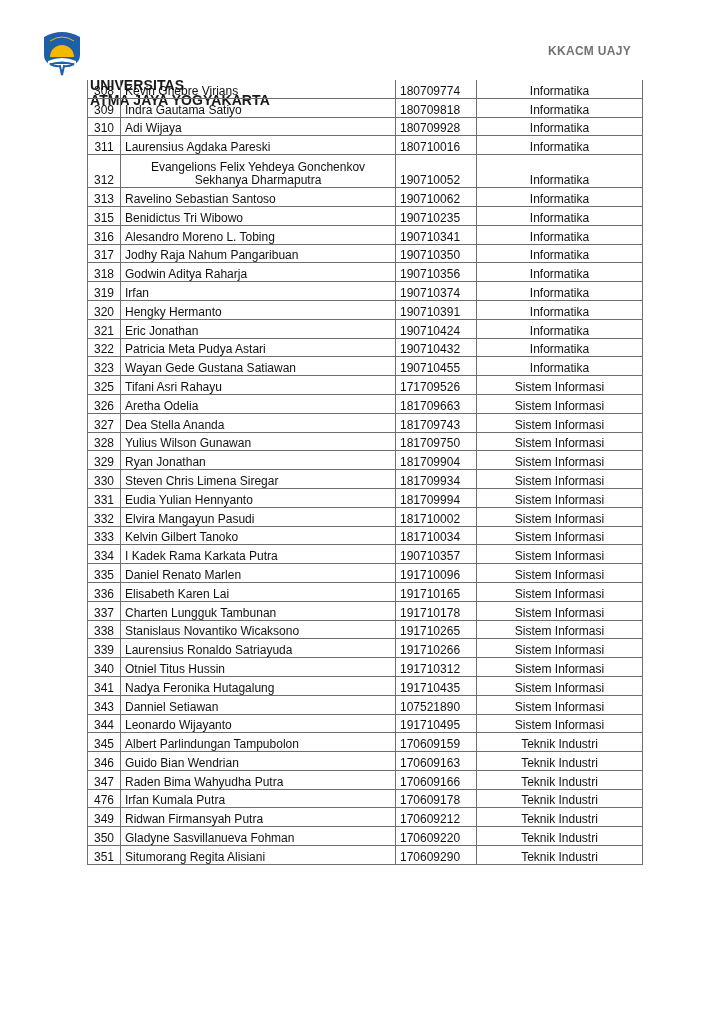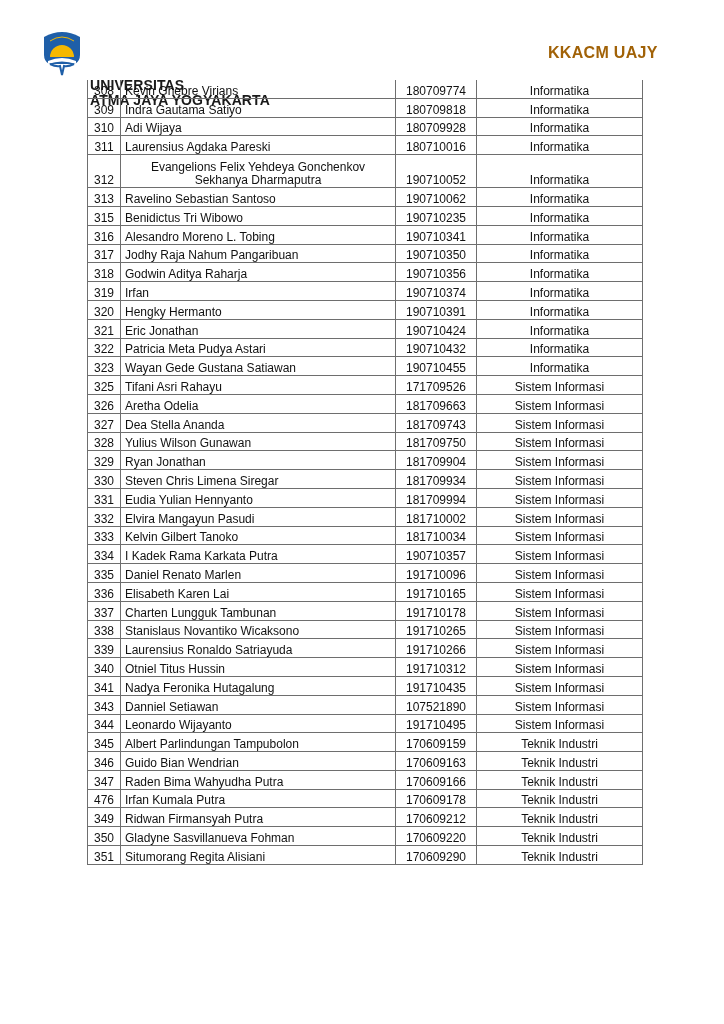--- a/index.html
+++ b/index.html
@@ -2,30 +2,30 @@
 <html><head>
   <meta charset="utf-8">
   <style>
     html, body { margin: 0; padding: 0; background: #ffffff; }
     body { width: 724px; height: 1024px; position: relative; overflow: hidden;
            font-family: "Liberation Sans", sans-serif; color: #111; }
     .header { position: absolute; left: 0; top: 0; width: 724px; height: 85px; }
     .logo { position: absolute; left: 42px; top: 31px; width: 40px; height: 46px; }
     .uni-name { position: absolute; left: 90px; top: 38px; font-weight: bold;
                 font-size: 14px; line-height: 15px; color: #1a1a1a; letter-spacing: 0.1px; margin-top: 40px; }
-    .brand { position: absolute; left: 548px; top: 44px; font-weight: bold; font-size: 16px;
-             color: #a16207; letter-spacing: 0.3px; }
+    .brand { position: absolute; left: 548px; top: 44px; font-weight: bold; font-size: 12px;
+             color: #737373; letter-spacing: 0.3px; }
     table.list { position: absolute; left: 87px; top: 80px; border-collapse: collapse;
                  font-size: 12px; }
     table.list td { border: 1px solid #6e6e6e; padding: 0 4px; height: 17.8px; line-height: 13px;
                     vertical-align: bottom; white-space: nowrap; }
     table.list tr:first-child td { border-top: none; }
     td.no { width: 24px; text-align: center; padding: 0 3px; }
     td.name { width: 266px; text-align: left; padding-left: 6px; }
-    td.npm { width: 72px; text-align: center; }
+    td.npm { width: 72px; text-align: left; }
     td.prodi { width: 157px; text-align: center; }
     td.name .l2 { display: block; }
   </style>
 </head>
 <body>
 
 <div class="header">
   <svg class="logo" viewBox="0 0 40 46">
     <path d="M2 6 Q20 -4 38 6 L38 24 Q38 30 33 33 L7 33 Q2 30 2 24 Z" fill="#1f5fa8"></path>
     <path d="M8 26 A12 12 0 0 1 32 26 Z" fill="#f5b800"></path>

